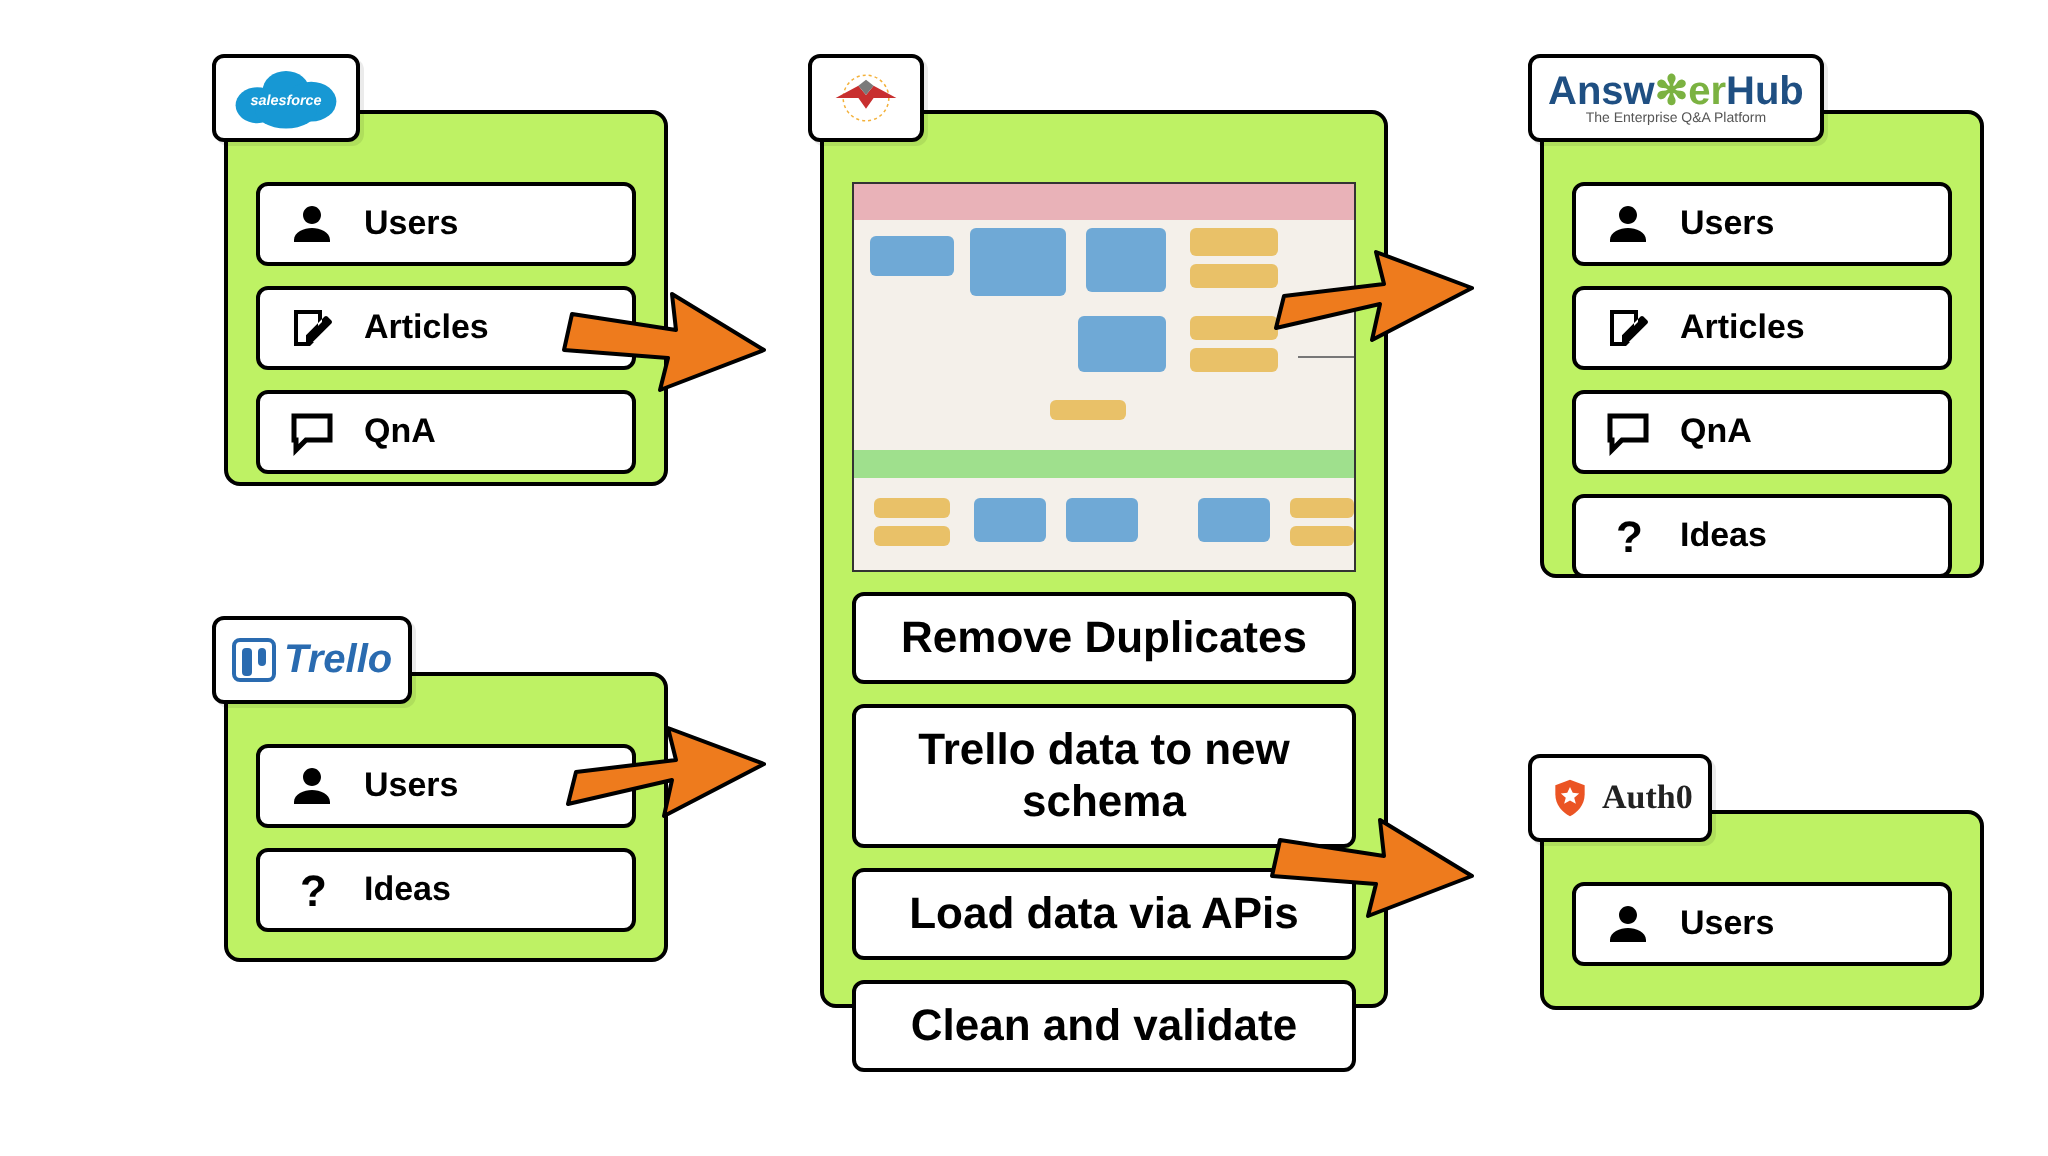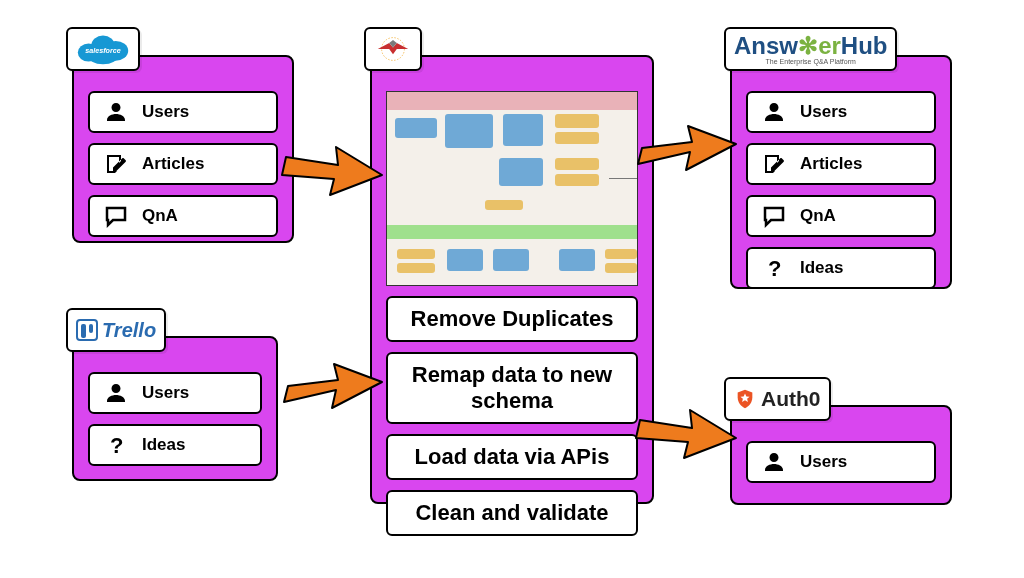--- a/index.html
+++ b/index.html
@@ -10,22 +10,23 @@
     font-family: "Comic Sans MS", "Segoe Script", cursive, sans-serif;
     color: #000;
   }
   .stage { position: relative; width: 1024px; height: 578px; }
 
   
   .panel {
     position: absolute;
     border: 2.5px solid #000;
     border-radius: 8px;
-    background: #d946ef;
+    background: #bef264;
     padding: 34px 14px 2px 14px;
+    margin-left: 40px;
   }
 
   
   .logo-chip {
     position: absolute;
     left: -8px; top: -30px;
     min-width: 58px; height: 44px;
     border: 2px solid #000;
     border-radius: 6px;
     background: #fff;
@@ -78,30 +79,30 @@
   
   .center-panel .step-row {
     text-align:center; font-weight:700; font-size:22px;
     padding:8px 6px;
   }
 
   
   .sf-cloud { width:54px; height:34px; position:relative; }
 
   
-  .ah-logo { font-family: Arial, sans-serif; color:#1f4f82; font-size:24px; font-weight:700; line-height:1; }
+  .ah-logo { font-family: Arial, sans-serif; color:#1f4f82; font-size:20px; font-weight:700; line-height:1; }
   .ah-logo .er { color:#7bb241; }
 
   .trello-logo { display:flex;align-items:center;gap:4px; color:#2a6bb0; font-family:Arial,sans-serif; font-weight:700; font-size:20px; font-style:italic;}
   .trello-mark { width:22px;height:22px;border:2px solid #2a6bb0;border-radius:4px;display:flex;gap:3px;padding:3px; }
   .trello-mark span { width:6px; background:#2a6bb0; border-radius:2px; }
   .trello-mark span:first-child{ height:14px; }
   .trello-mark span:last-child{ height:9px; }
 
-  .auth0-logo { display:flex;align-items:center;gap:5px; font-family:Liberation Sans, sans-serif; font-weight:700; font-size:21px; color:#222; }
+  .auth0-logo { display:flex;align-items:center;gap:5px; font-family:Liberation Serif, serif; font-weight:700; font-size:17px; color:#222; }
   .auth0-shield { width:22px;height:22px; }
 
   .fme-logo { width:46px; height:32px; }
 </style>
 </head>
 <body>
 
 <div class="stage">
 
   <div class="panel" style="left:72px; top:55px; width:222px; height:188px;">
@@ -135,21 +136,21 @@
     <div class="item-row">
       <span class="ico">
         <svg viewBox="0 0 24 24" width="26" height="24">
             <path d="M3 4h18v12H9l-5 5v-5H3V4z" fill="none" stroke="#000" stroke-width="2.5"></path>
           </svg>
       </span>
       <span>QnA</span>
     </div>
   </div>
 
-  <div class="panel" style="left:72px; top:336px; width:206px; height:145px;">
+  <div class="panel" style="left:72px; top:336px; width:222px; height:145px;">
     <div class="logo-chip">
       <div class="trello-logo">
         <span class="trello-mark">
             <span></span>
             <span></span>
           </span>
         <span>Trello</span>
       </div>
     </div>
     <div class="item-row">
@@ -197,21 +198,21 @@
       <div class="wf-blob wf-blue" style="left:60px;bottom:14px;width:36px;height:22px;"></div>
       <div class="wf-blob wf-blue" style="left:106px;bottom:14px;width:36px;height:22px;"></div>
       <div class="wf-blob wf-blue" style="left:172px;bottom:14px;width:36px;height:22px;"></div>
       <div class="wf-blob wf-org" style="left:218px;bottom:26px;width:32px;height:10px;"></div>
       <div class="wf-blob wf-org" style="left:218px;bottom:12px;width:32px;height:10px;"></div>
     </div>
     <div class="item-row step-row">
       <span style="margin:0 auto">Remove Duplicates</span>
     </div>
     <div class="item-row step-row">
-      <span style="margin:0 auto">Remap data to new schema</span>
+      <span style="margin:0 auto">Trello data to new schema</span>
     </div>
     <div class="item-row step-row">
       <span style="margin:0 auto">Load data via APis</span>
     </div>
     <div class="item-row step-row">
       <span style="margin:0 auto">Clean and validate</span>
     </div>
   </div>
 
   <div class="panel" style="left:730px; top:55px; width:222px; height:234px;">

